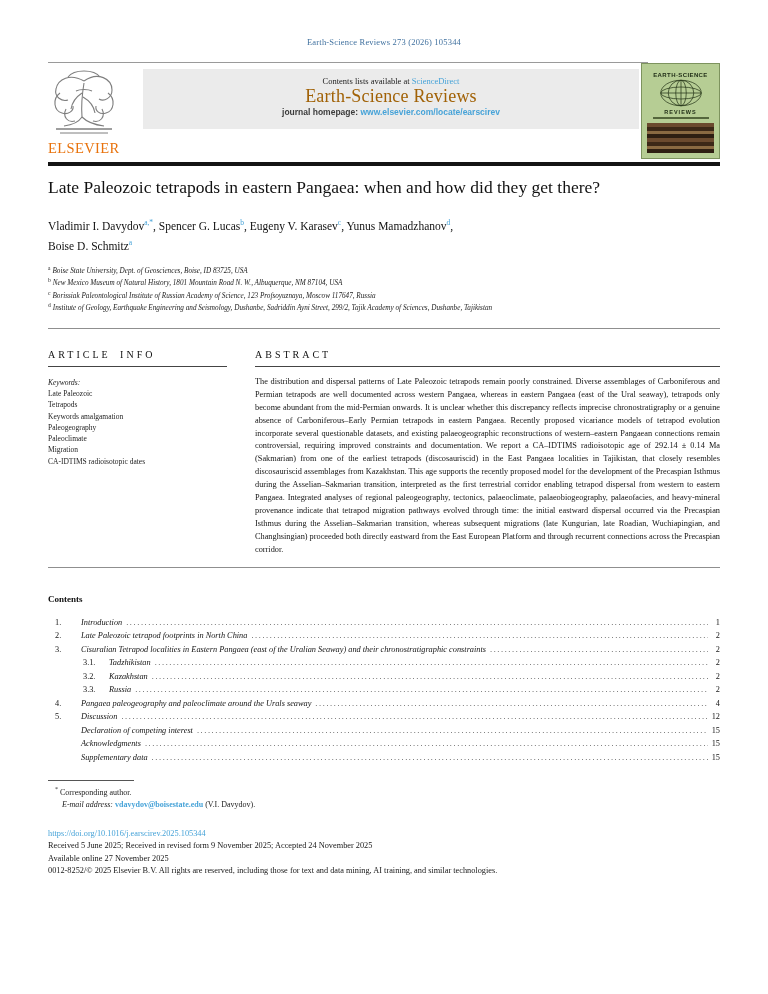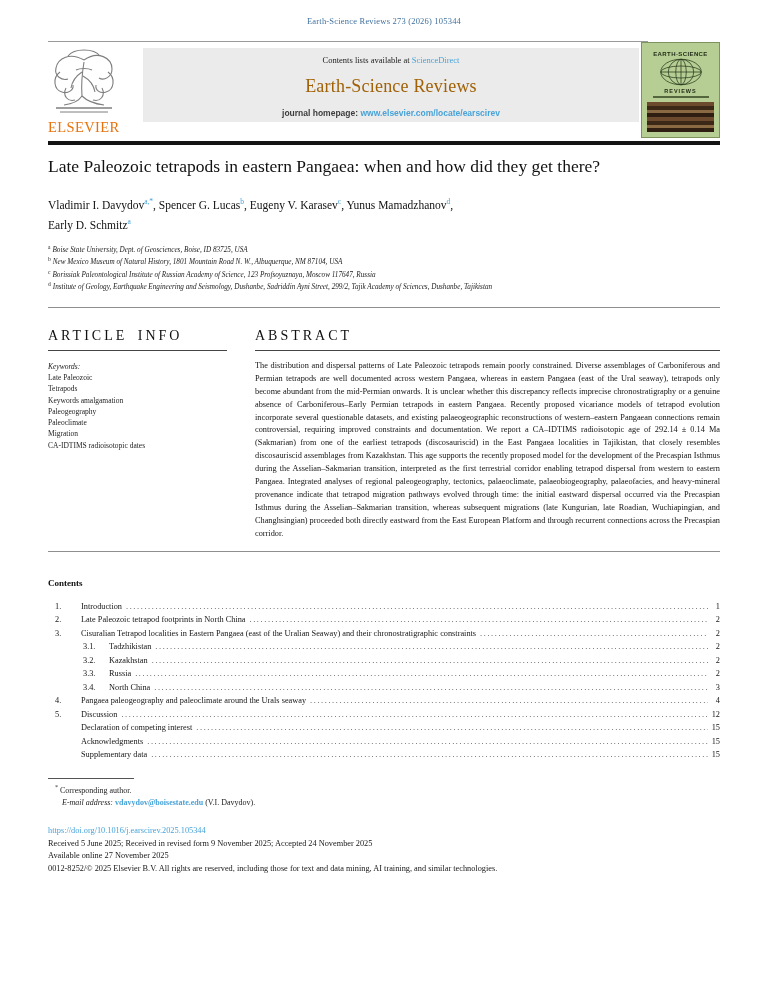--- a/index.html
+++ b/index.html
@@ -10,29 +10,29 @@
     --cover-green:#b6cd94;
     --rule-dark:#141414;
     --ink:#1c1c1c;
   }
   *{box-sizing:border-box;margin:0;padding:0;}
   html,body{background:#ffffff;}
   body{width:768px;height:994px;overflow:hidden;font-family:"Liberation Serif",serif;color:var(--ink);}
   .page{width:768px;height:994px;padding:0 48px;position:relative;}
 
   
-  .citation{padding-top:16px;text-align:center;font-size:8.5px;color:var(--citation-blue);letter-spacing:.2px;}
+  .citation{padding-top:37px;text-align:center;font-size:8.5px;color:var(--citation-blue);letter-spacing:.2px;}
 
   
   .top-rule{height:1px;background:#9a9a9a;margin-top:15px;width:600px;}
   .header-row{display:flex;margin-top:0;height:97px;}
   .logo-col{width:95px;display:flex;flex-direction:column;align-items:flex-start;padding-top:6px;}
   .logo-col svg{display:block;}
   .elsevier-word{font-size:14.5px;color:var(--elsevier-orange);letter-spacing:.4px;margin-top:1px;font-family:"Liberation Serif",serif;}
-  .banner{flex:1;background:var(--banner-gray);margin-top:6px;height:74px;display:flex;flex-direction:column;align-items:center;justify-content:space-between;padding:7px 0 4px 0;}
+  .banner{flex:1;background:var(--banner-gray);margin-top:6px;height:60px;display:flex;flex-direction:column;align-items:center;justify-content:space-between;padding:7px 0 16px 0;}
   .banner-small{font-size:8.5px;color:#222;}
   .banner-small .sd-link{color:var(--link-blue);}
   .masthead-title{font-size:18px;color:#a16207;letter-spacing:.2px;}
   .homepage-line{font-family:"Liberation Sans",sans-serif;font-size:8.5px;font-weight:bold;color:#3c3c3c;}
   .homepage-line .url{color:var(--link-blue);font-weight:bold;}
   .cover-col{width:79px;margin-left:2px;display:flex;flex-direction:column;}
   .cover{width:79px;height:96px;background:var(--cover-green);border:1px solid #7d935e;display:flex;flex-direction:column;align-items:center;overflow:hidden;}
   .cover-title{font-family:"Liberation Sans",sans-serif;font-size:6px;font-weight:bold;color:#1d2a14;margin-top:8px;letter-spacing:.4px;}
   .cover-title2{font-family:"Liberation Sans",sans-serif;font-size:5.5px;font-weight:bold;color:#1d2a14;letter-spacing:1px;margin-top:1px;}
   .cover-subline{width:56px;height:2px;background:#54663c;margin-top:2px;}
@@ -47,37 +47,37 @@
   .authors sup{color:var(--link-blue);font-size:7.5px;}
   .affiliations{margin-top:9px;font-size:7.2px;line-height:1.35;color:#222;}
   .affil{font-style:italic;}
   .affil sup{font-style:normal;font-size:5.5px;margin-right:2px;}
   .mid-rule{height:1px;background:#8f8f8f;margin-top:14px;}
 
   
   .cols{display:flex;margin-top:20px;}
   .col-left{width:207px;flex:none;padding-right:28px;}
   .col-right{flex:1;}
-  .sec-head{font-size:14px;letter-spacing:3px;word-spacing:4px;color:#111;}
+  .sec-head{font-size:10px;letter-spacing:3px;word-spacing:4px;color:#111;}
   .sec-rule{height:1px;background:#444;margin-top:6px;}
   .col-left .sec-rule{width:179px;}
   .keywords{margin-top:10px;font-size:7.5px;line-height:1.5;}
   .kw-label{font-style:italic;}
   .abstract-text{margin-top:9px;font-size:8.3px;line-height:1.56;text-align:justify;color:#141414;}
   .bottom-abs-rule{height:1px;background:#8f8f8f;margin-top:10px;}
 
   
   .contents-head{margin-top:26px;font-size:9px;font-weight:bold;color:#111;}
   .toc{margin-top:12px;font-size:8.3px;color:#151515;}
   .toc-row{display:flex;align-items:baseline;line-height:13.5px;}
   .toc-row.lvl0{padding-left:7px;}
   .toc-row.lvl1{padding-left:35px;}
   .toc-row.lvl2{padding-left:33px;}
   .toc-num{width:26px;flex:none;}
-  .toc-label{flex:none;padding-right:4px;white-space:nowrap;}
+  .toc-label{flex:none;padding-right:4px;white-space:nowrap;font-style:italic;}
   .toc-dots{flex:1;overflow:hidden;white-space:nowrap;color:#333;}
   .toc-dots::after{content:"........................................................................................................................................................................................................................................................................";letter-spacing:1.6px;}
   .toc-page{flex:none;min-width:12px;text-align:right;padding-left:4px;}
 
   
   .fn-rule{width:86px;height:1px;background:#555;margin-top:16px;}
   .fn-block{margin-top:4px;font-size:8px;line-height:1.55;}
   .fn-line{padding-left:7px;}
   .fn-star{font-size:6px;vertical-align:super;margin-right:2px;}
   .fn-email{padding-left:14px;}
@@ -148,21 +148,21 @@
         <div class="cover-photo"></div>
       </div>
     </div>
   </div>
 
   <div class="black-rule"></div>
 
 
   <h1 class="article-title" style="font-weight:normal;">Late Paleozoic tetrapods in eastern Pangaea: when and how did they get there?</h1>
 
-  <div class="authors" id="authors"><span>Vladimir I. Davydov</span><sup>a,*</sup>, <span>Spencer G. Lucas</span><sup>b</sup>, <span>Eugeny V. Karasev</span><sup>c</sup>, <span>Yunus Mamadzhanov</span><sup>d</sup>, <br><span>Early D. Schmitz</span><sup>a</sup></div>
+  <div class="authors" id="authors"><span>Vladimir I. Davydov</span><sup>a,*</sup>, <span>Spencer G. Lucas</span><sup>b</sup>, <span>Eugeny V. Karasev</span><sup>c</sup>, <span>Yunus Mamadzhanov</span><sup>d</sup>, <br><span>Boise D. Schmitz</span><sup>a</sup></div>
 
   <div class="affiliations" id="affiliations">
       <div class="affil"><sup>a</sup><span>Boise State University, Dept. of Geosciences, Boise, ID 83725, USA</span></div>
       <div class="affil"><sup>b</sup><span>New Mexico Museum of Natural History, 1801 Mountain Road N. W., Albuquerque, NM 87104, USA</span></div>
       <div class="affil"><sup>c</sup><span>Borissiak Paleontological Institute of Russian Academy of Science, 123 Profsoyuznaya, Moscow 117647, Russia</span></div>
       <div class="affil"><sup>d</sup><span>Institute of Geology, Earthquake Engineering and Seismology, Dushanbe, Sadriddin Ayni Street, 299/2, Tajik Academy of Sciences, Dushanbe, Tajikistan</span></div>
     </div>
 
   <div class="mid-rule"></div>
 
@@ -224,26 +224,20 @@
         <span class="toc-label">Kazakhstan</span>
         <span class="toc-dots"></span>
         <span class="toc-page">2</span>
       </div>
       <div class="toc-row lvl1">
         <span class="toc-num">3.3.</span>
         <span class="toc-label">Russia</span>
         <span class="toc-dots"></span>
         <span class="toc-page">2</span>
       </div>
-      <div class="toc-row lvl1">
-        <span class="toc-num">3.4.</span>
-        <span class="toc-label">North China</span>
-        <span class="toc-dots"></span>
-        <span class="toc-page">3</span>
-      </div>
       <div class="toc-row lvl0">
         <span class="toc-num">4.</span>
         <span class="toc-label">Pangaea paleogeography and paleoclimate around the Urals seaway</span>
         <span class="toc-dots"></span>
         <span class="toc-page">4</span>
       </div>
       <div class="toc-row lvl0">
         <span class="toc-num">5.</span>
         <span class="toc-label">Discussion</span>
         <span class="toc-dots"></span>

